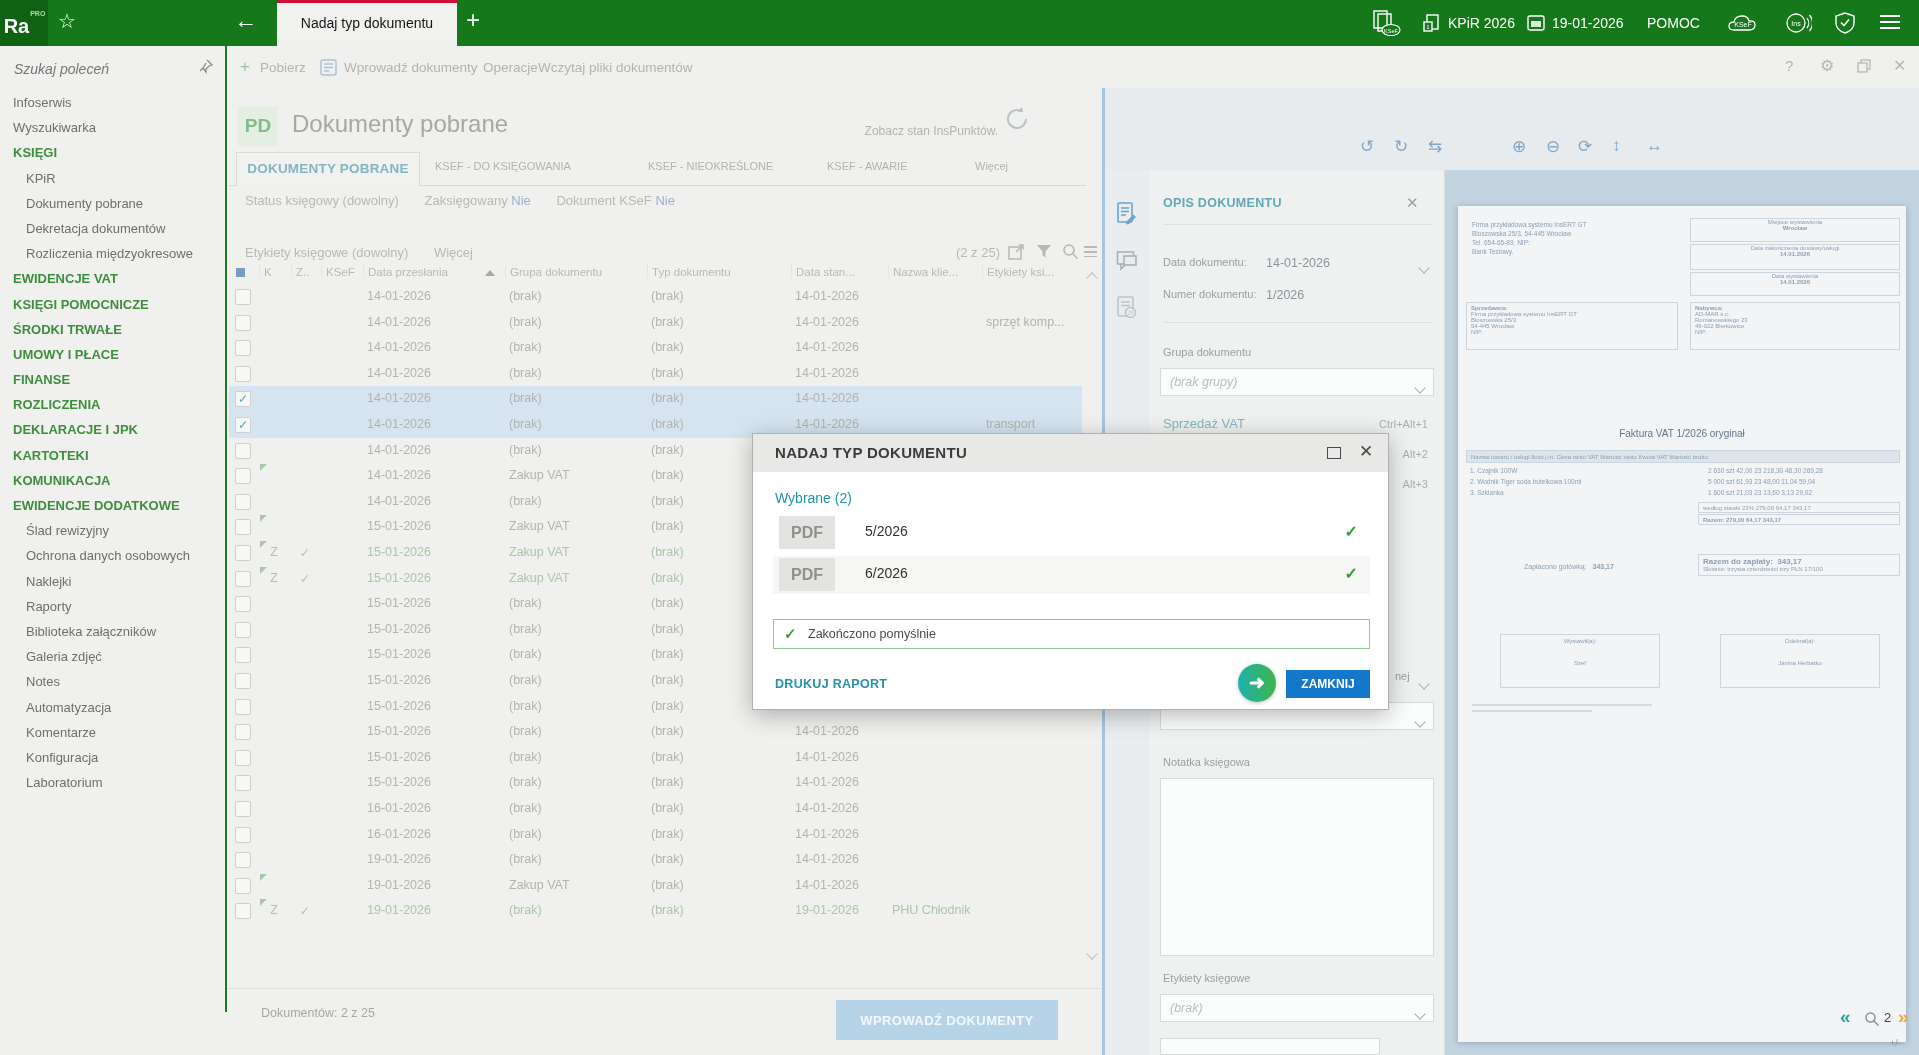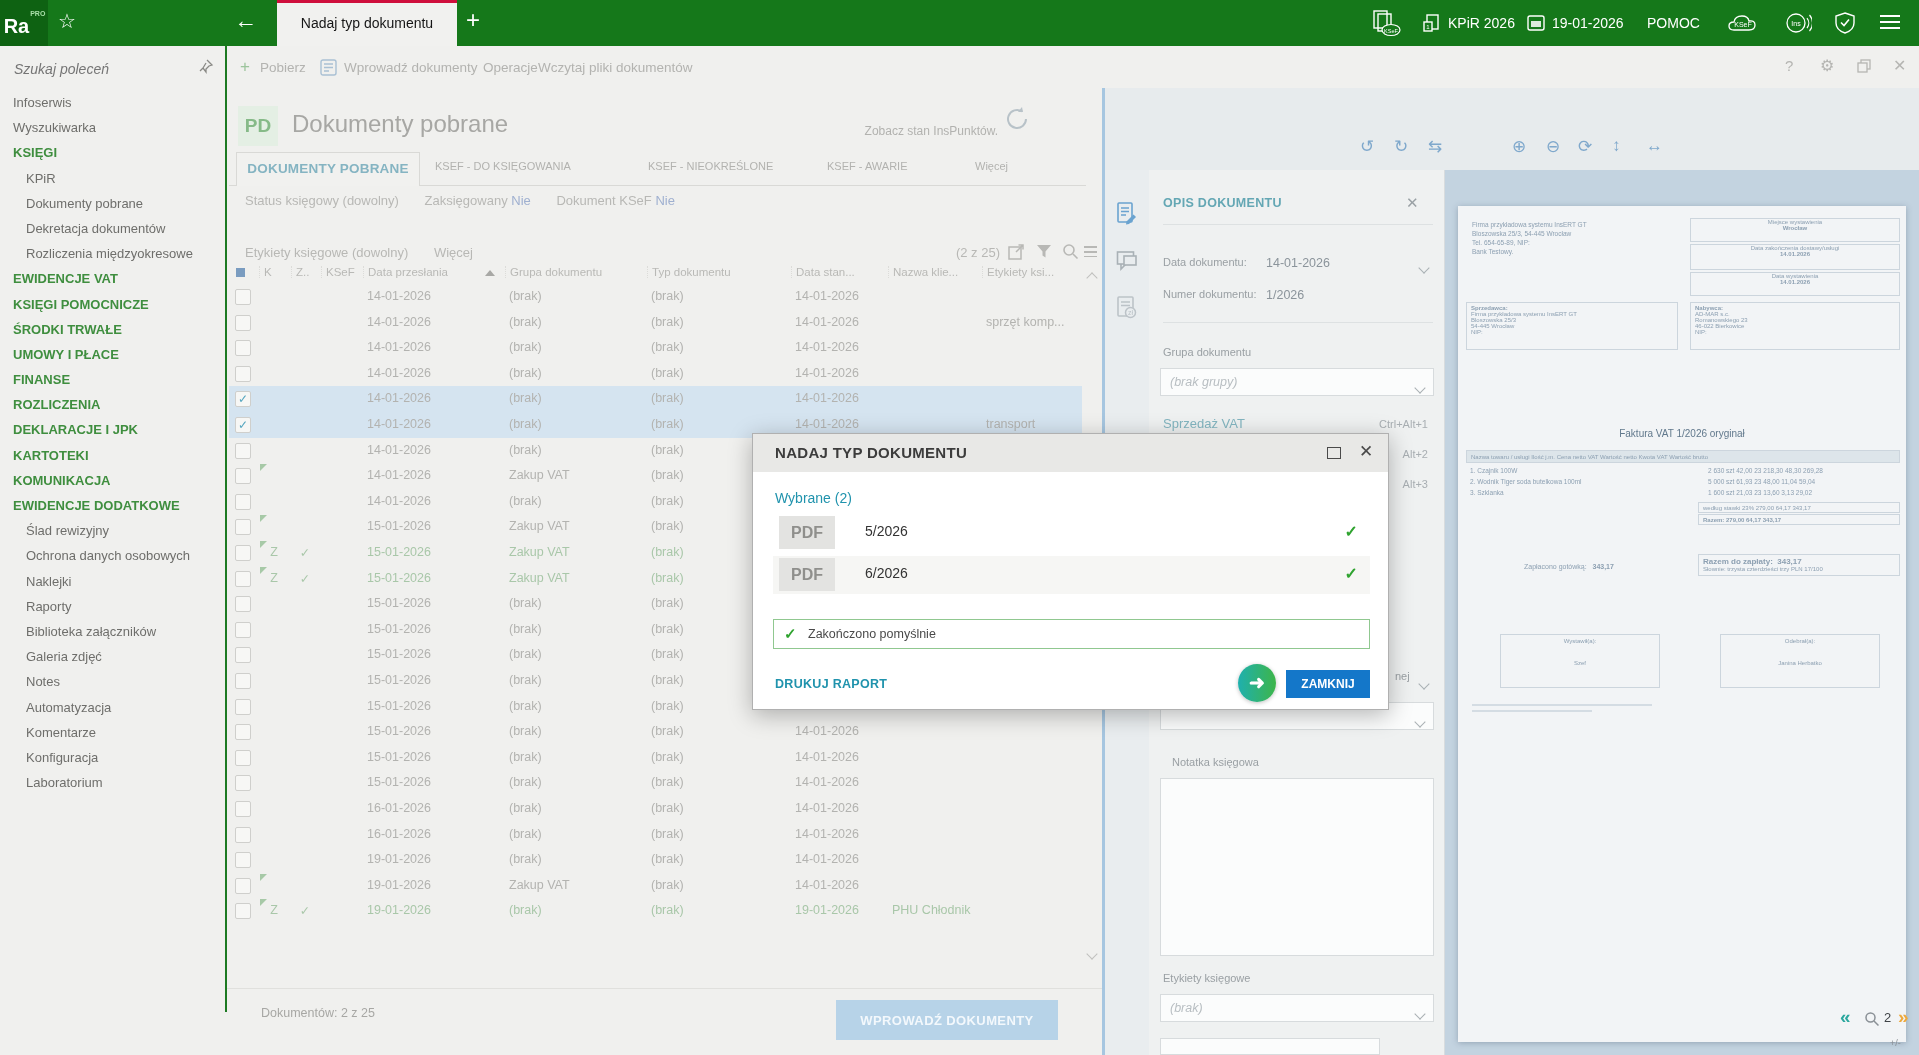--- a/index.html
+++ b/index.html
@@ -525,21 +525,21 @@
   <div class="abs nw" style="left:1163px;top:416px;font-size:13px;color:#83b5c0;">Sprzedaż VAT</div>
   <div class="op-sc" style="left:1330px;top:418px;">Ctrl+Alt+1</div>
   <div class="op-sc" style="left:1330px;top:448px;">Alt+2</div>
   <div class="op-sc" style="left:1330px;top:478px;">Alt+3</div>
 
   <div class="op-lab" style="left:1395px;top:670px;">nej</div>
   <div class="abs" style="left:1420px;top:674px;"><span class="chev"></span></div>
   <div class="op-box" style="left:1160px;top:702px;width:274px;height:28px;"></div>
   <div class="abs" style="left:1416px;top:712px;"><span class="chev"></span></div>
 
-  <div class="op-lab" style="left:1163px;top:756px;margin-left:9px;">Notatka księgowa</div>
+  <div class="op-lab" style="left:1163px;top:756px;">Notatka księgowa</div>
   <div class="op-box" style="left:1160px;top:778px;width:274px;height:178px;"></div>
 
   <div class="op-lab" style="left:1163px;top:972px;">Etykiety księgowe</div>
   <div class="op-box op-it" style="left:1160px;top:994px;width:274px;height:28px;">(brak)</div>
   <div class="abs" style="left:1416px;top:1004px;"><span class="chev"></span></div>
   <div class="op-box" style="left:1160px;top:1038px;width:220px;height:17px;"></div>
 
   <div id="preview"></div>
   <div id="page">
     <div class="iv" style="left:14px;top:14px;">Firma przykładowa systemu InsERT GT</div>

